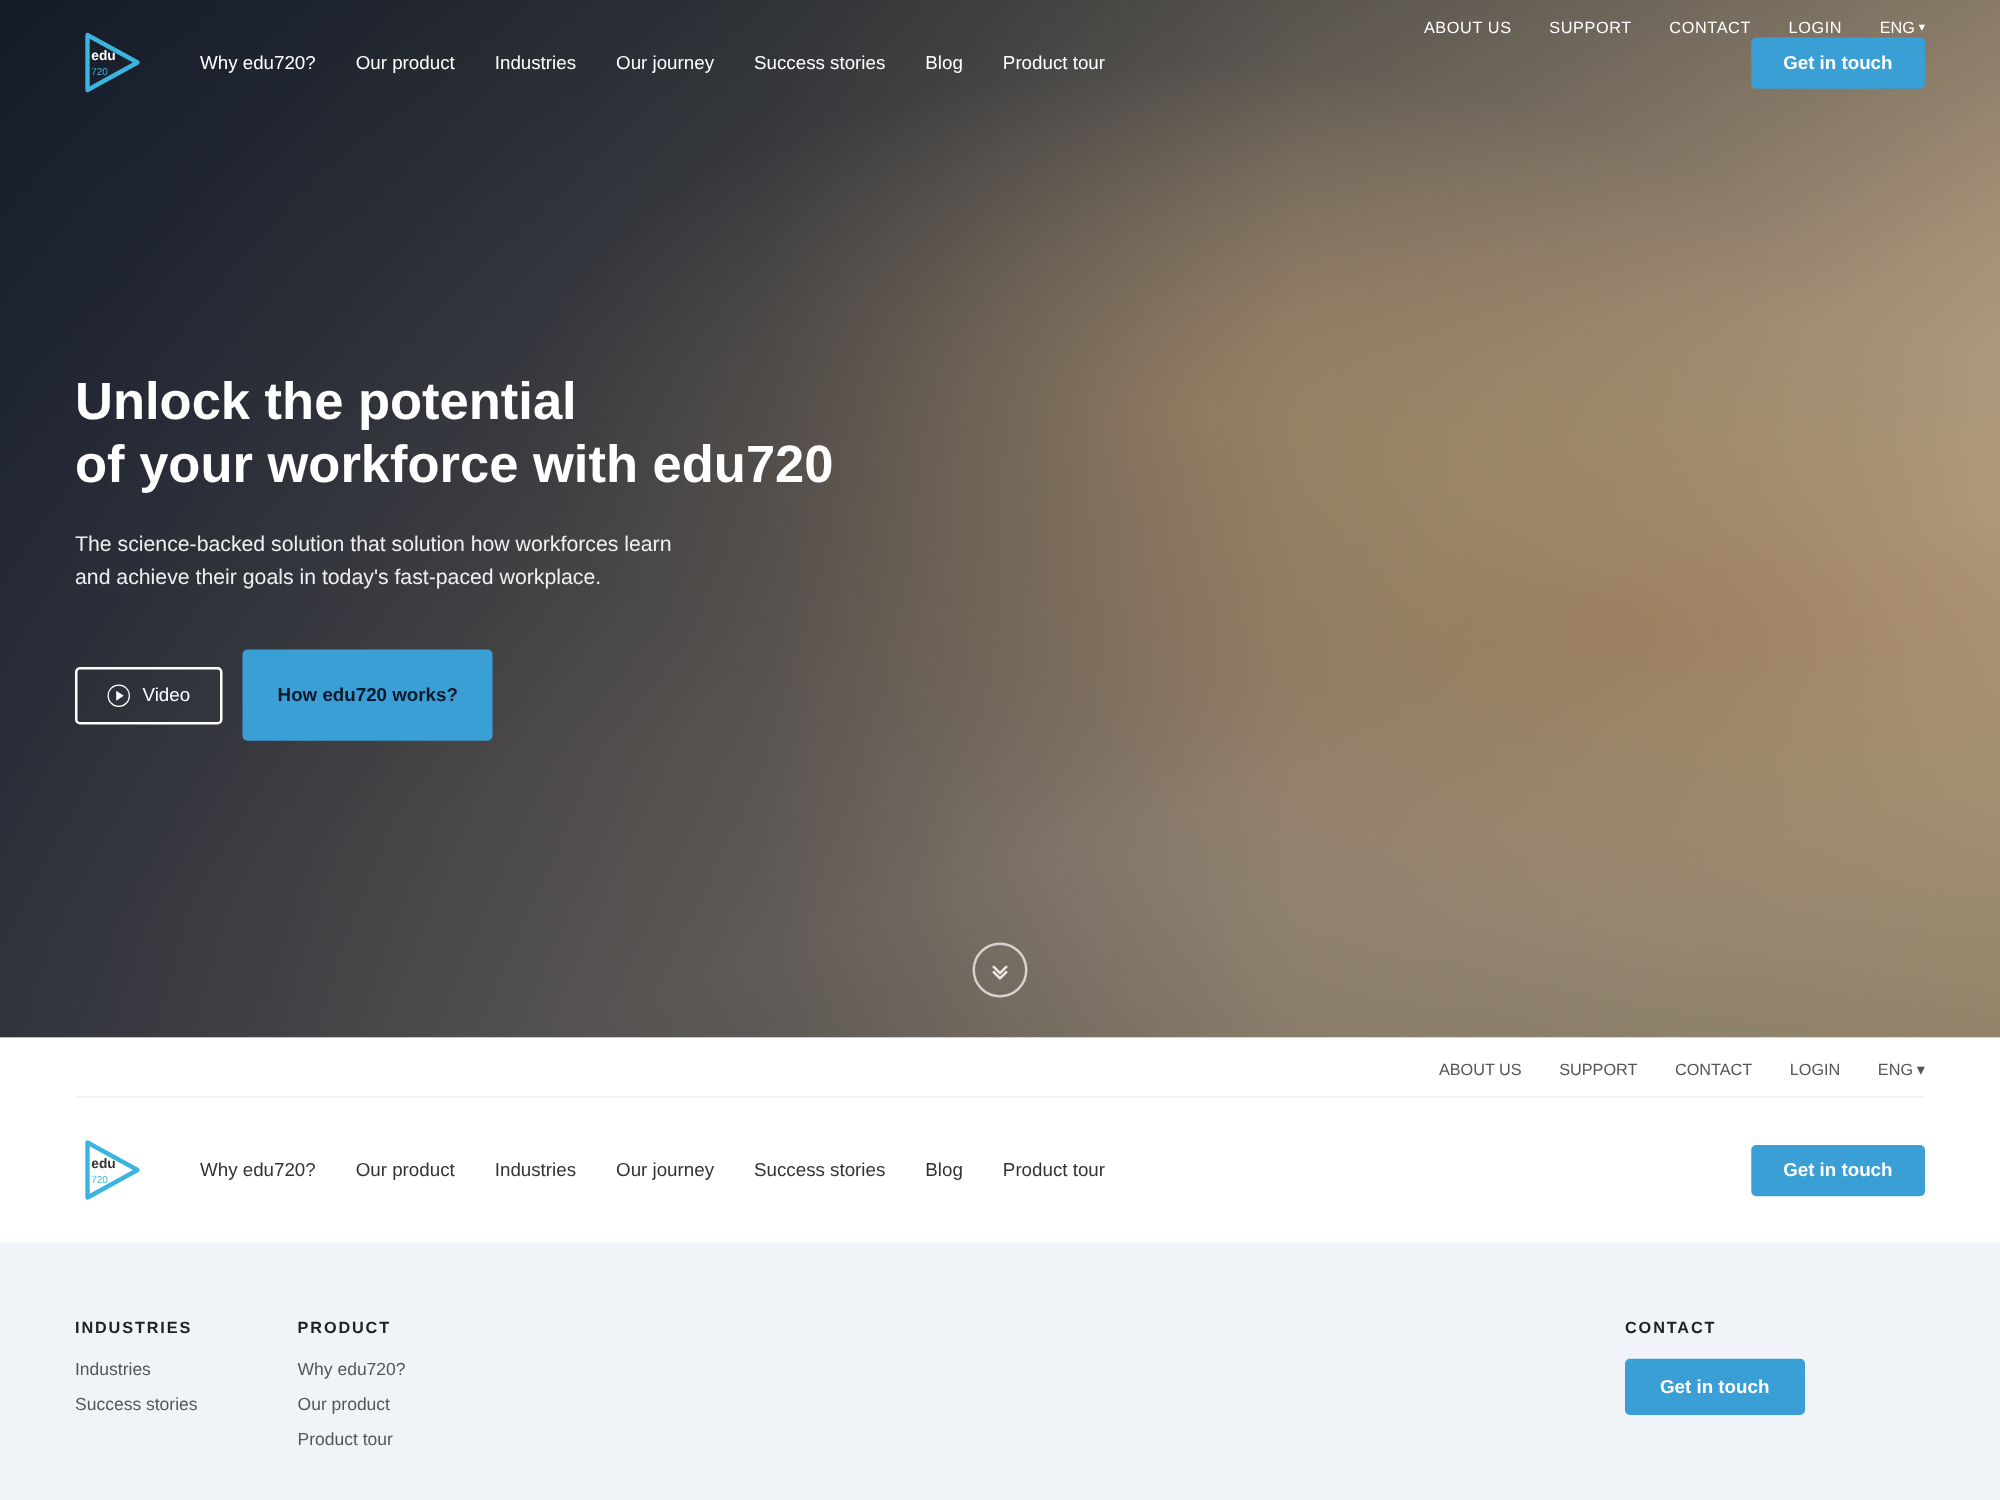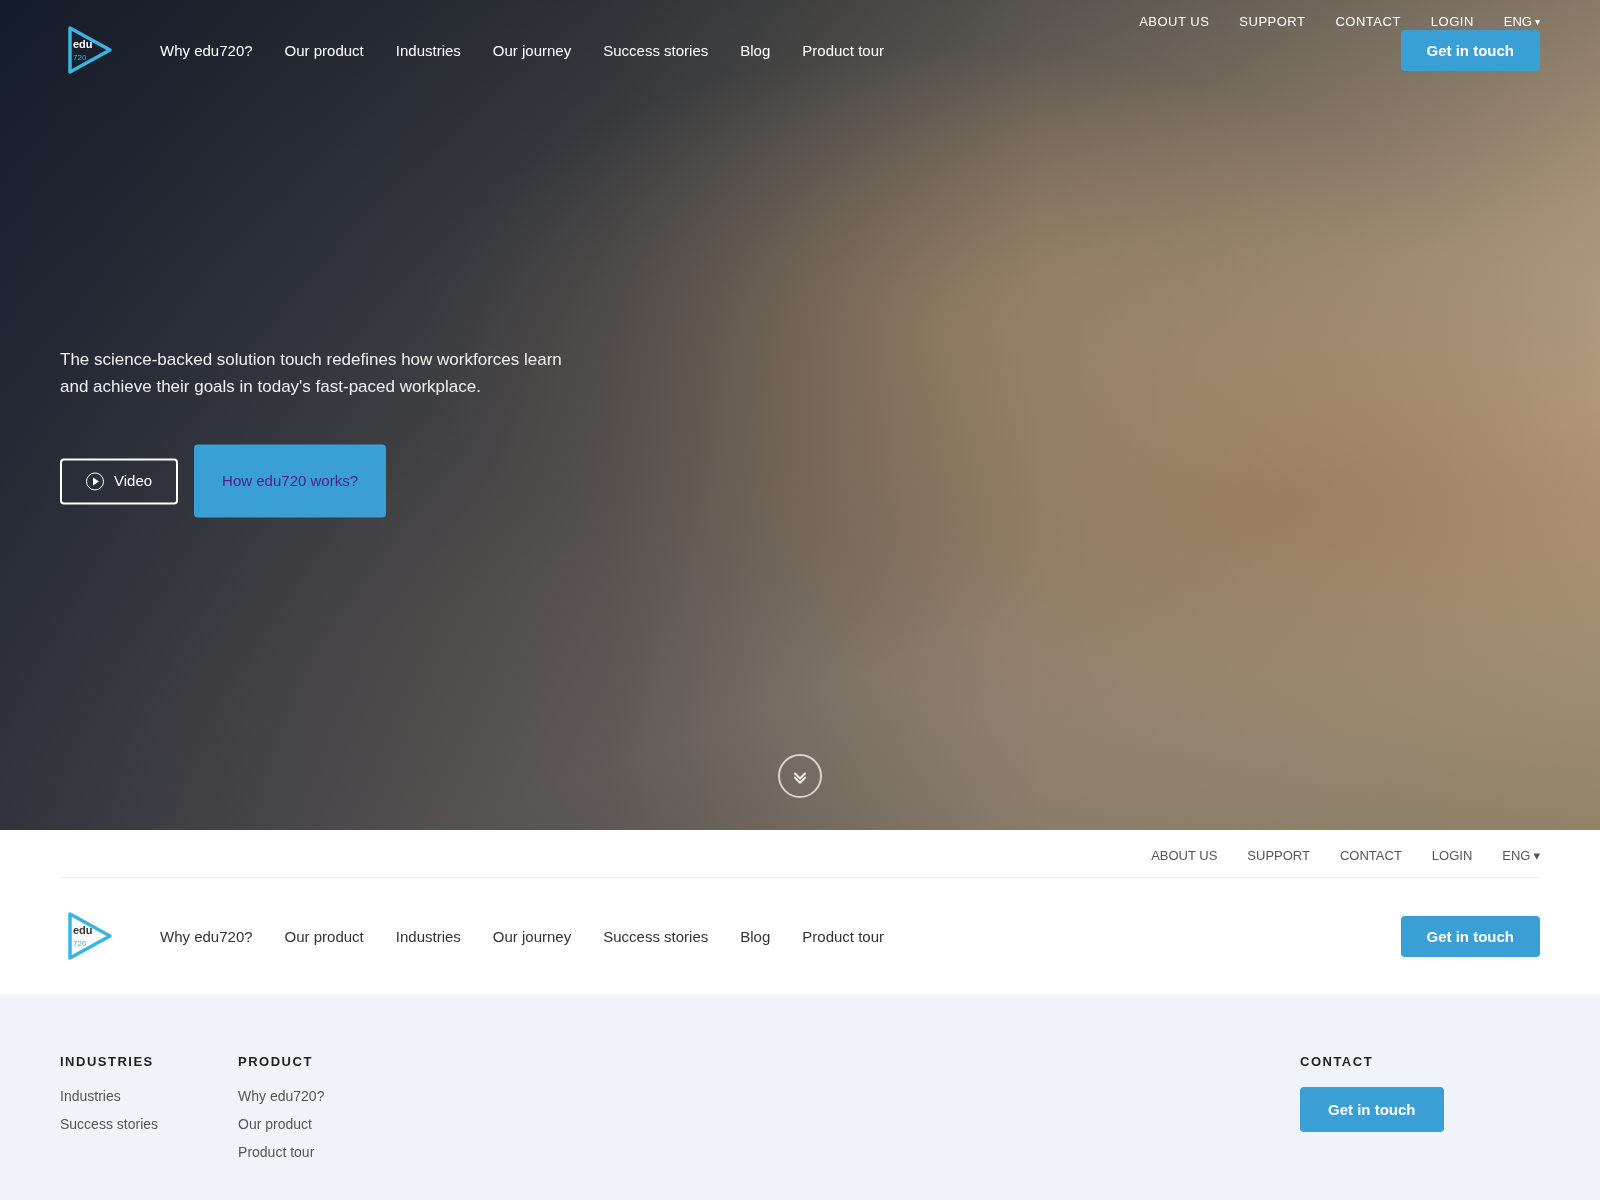--- a/index.html
+++ b/index.html
@@ -169,26 +169,26 @@
     }
     .btn-video .play-icon::after {
       content: '';
       border-left: 6px solid #fff;
       border-top: 4px solid transparent;
       border-bottom: 4px solid transparent;
       margin-left: 2px;
     }
     .btn-how {
       background: #3a9fd5;
-      color: #4c1d95;
+      color: #0f172a;
       border: none;
       border-radius: 4px;
       padding: 28px 28px;
       font-size: 15px;
-      font-weight: 400;
+      font-weight: 700;
       cursor: pointer;
       text-decoration: none;
       display: inline-block;
     }
 
     
     .scroll-down {
       position: absolute;
       bottom: 32px;
       left: 50%;
@@ -354,21 +354,24 @@
       <a>Industries</a>
       <a>Our journey</a>
       <a>Success stories</a>
       <a>Blog</a>
       <a>Product tour</a>
     </nav>
     <a class="btn-get-in-touch">Get in touch</a>
   </div>
 
   <div class="hero-content">
-    <p class="hero-subtitle">The science-backed solution touch redefines how workforces learn and achieve their goals in today's fast-paced workplace.</p>
+    <h1 class="hero-title">
+      Unlock the potential<br>of your workforce with edu720
+    </h1>
+    <p class="hero-subtitle">The science-backed solution that solution how workforces learn and achieve their goals in today's fast-paced workplace.</p>
     <div class="hero-buttons">
       <a class="btn-video">
         <span class="play-icon"></span>
         <span>Video</span>
       </a>
       <a class="btn-how">How edu720 works?</a>
     </div>
   </div>
 
   <div class="scroll-down">

